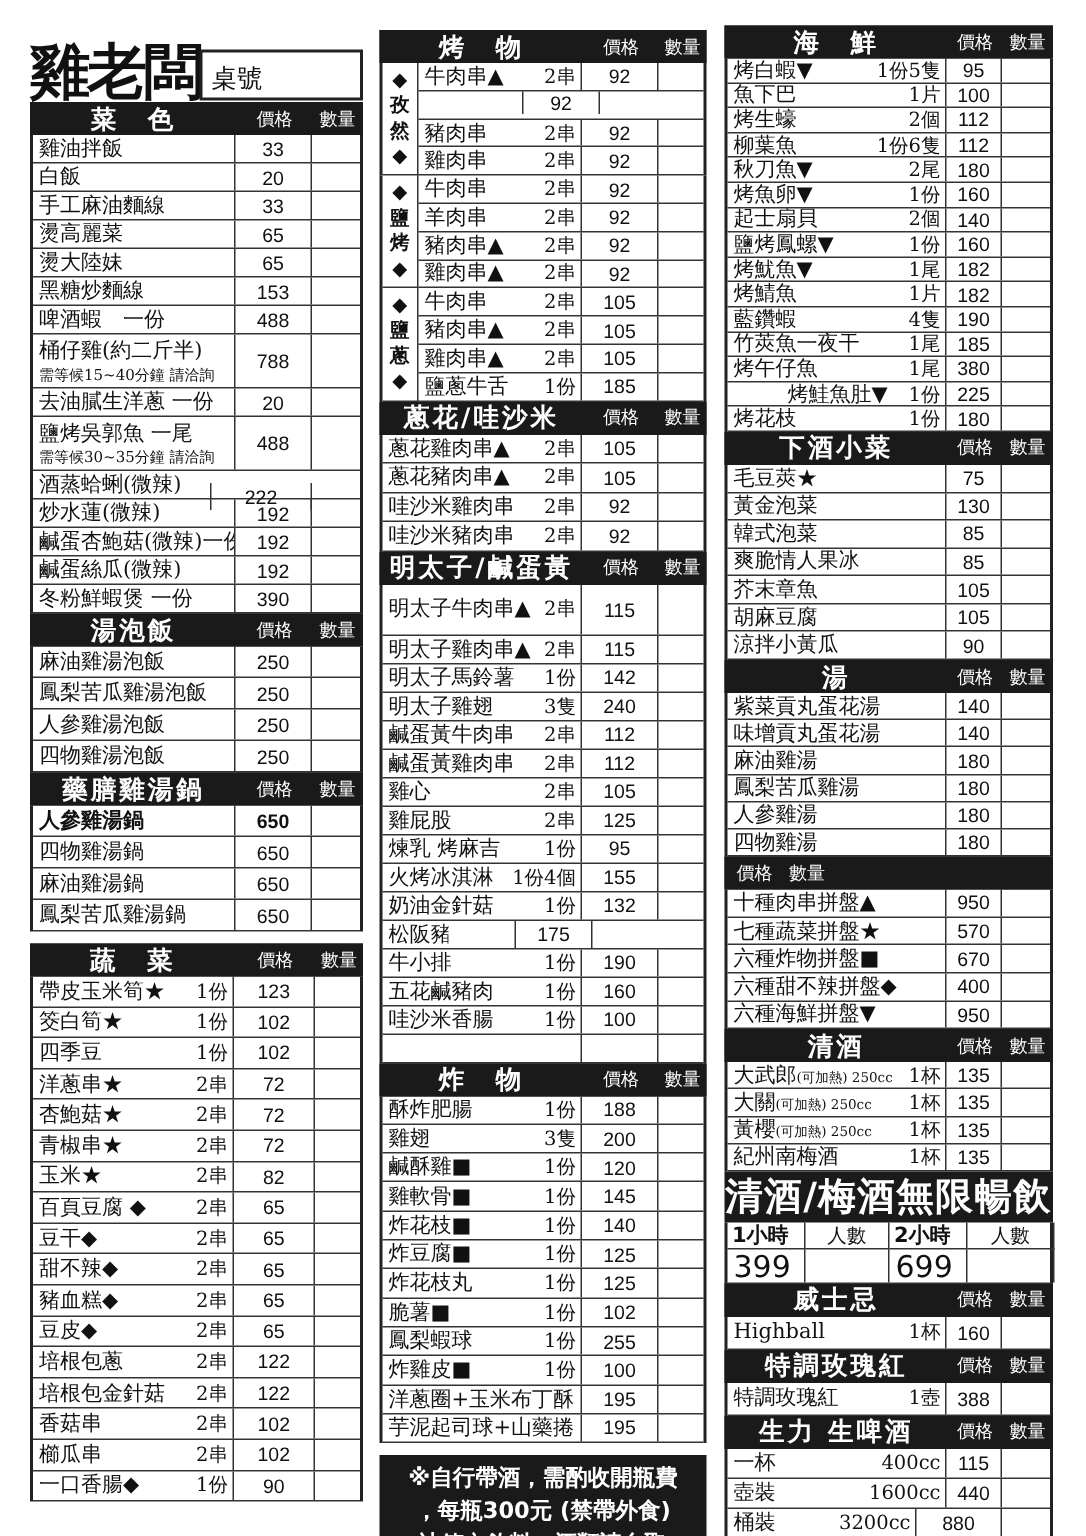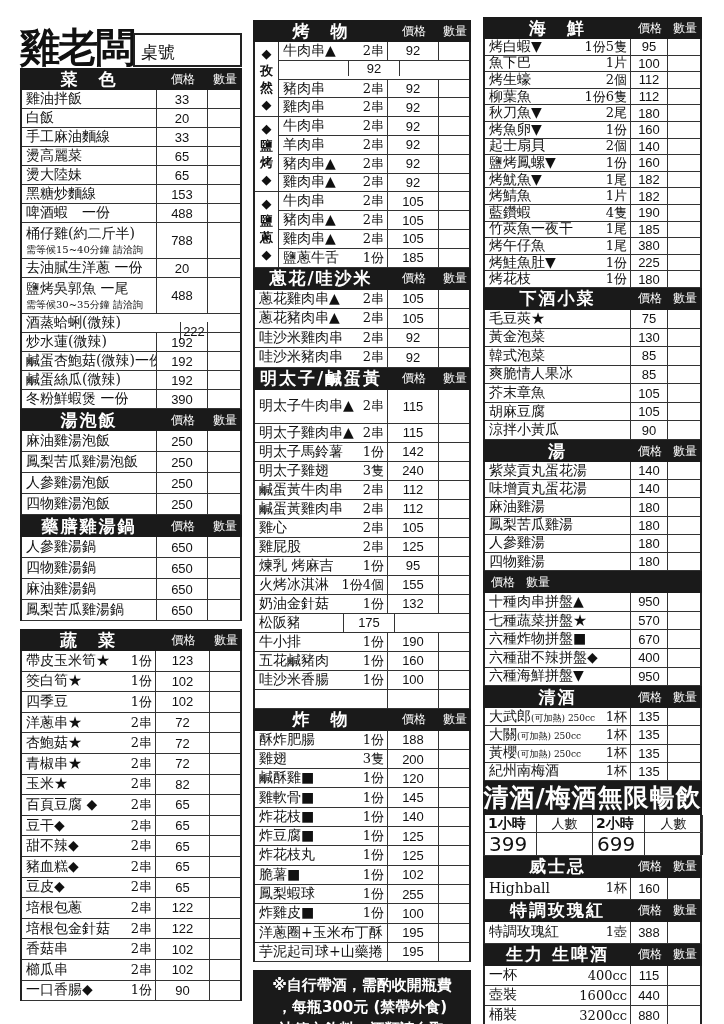--- a/index.html
+++ b/index.html
@@ -114,21 +114,21 @@
           <span>鹽烤吳郭魚 一尾</span>
           <span class="sub">需等候30~35分鐘 請洽詢</span>
         </div>
         <div class="pr" style="width: 52px;">488</div>
         <div class="qt" style="width: 32px;"></div>
       </div>
       <div class="row" style="height: 19px;">
         <div class="n">
           <span>酒蒸蛤蜊(微辣)</span>
         </div>
-        <div class="pr" style="width: 28px; margin-top: 16px;">222</div>
+        <div class="pr" style="width: 68px; margin-top: 16px;">222</div>
         <div class="qt" style="width: 32px;"></div>
       </div>
       <div class="row" style="height: 19px;">
         <div class="n">
           <span>炒水蓮(微辣)</span>
         </div>
         <div class="pr" style="width: 52px;">192</div>
         <div class="qt" style="width: 32px;"></div>
       </div>
       <div class="row" style="height: 19px;">
@@ -187,21 +187,21 @@
         <div class="pr" style="width: 52px;">250</div>
         <div class="qt" style="width: 32px;"></div>
       </div>
     </div>
     <div class="hdr">
       <span class="t">藥膳雞湯鍋</span>
       <span class="p" style="width: 52px;">價格</span>
       <span class="q" style="width: 32px;">數量</span>
     </div>
     <div class="tbl">
-      <div class="row" style="height: 21px;">
+      <div class="row" style="height: 21px; font-weight: bold;">
         <div class="n">
           <span>人參雞湯鍋</span>
         </div>
         <div class="pr" style="width: 52px;">650</div>
         <div class="qt" style="width: 32px;"></div>
       </div>
       <div class="row" style="height: 21px;">
         <div class="n">
           <span>四物雞湯鍋</span>
         </div>
@@ -889,21 +889,21 @@
         <div class="qt" style="width: 32px;"></div>
       </div>
       <div class="row" style="height: 16.6px;">
         <div class="n">
           <span>烤午仔魚</span>
           <span class="u">1尾</span>
         </div>
         <div class="pr" style="width: 38px;">380</div>
         <div class="qt" style="width: 32px;"></div>
       </div>
-      <div class="row" style="height: 16.6px;">
+      <div class="row" style="height: 16.6px; padding-left: 36px;">
         <div class="n">
           <span>烤鮭魚肚▼</span>
           <span class="u">1份</span>
         </div>
         <div class="pr" style="width: 38px;">225</div>
         <div class="qt" style="width: 32px;"></div>
       </div>
       <div class="row" style="height: 16.6px;">
         <div class="n">
           <span>烤花枝</span>
@@ -1159,17 +1159,17 @@
           <span class="u">1600cc</span>
         </div>
         <div class="pr" style="width: 38px;">440</div>
         <div class="qt" style="width: 32px;"></div>
       </div>
       <div class="row" style="height: 20px;">
         <div class="n">
           <span>桶裝</span>
           <span class="u">3200cc</span>
         </div>
-        <div class="pr" style="width: 38px;">880</div>
+        <div class="pr" style="width: 58px;">880</div>
         <div class="qt" style="width: 32px;"></div>
       </div>
     </div>
   </div>
 
 </body></html>

